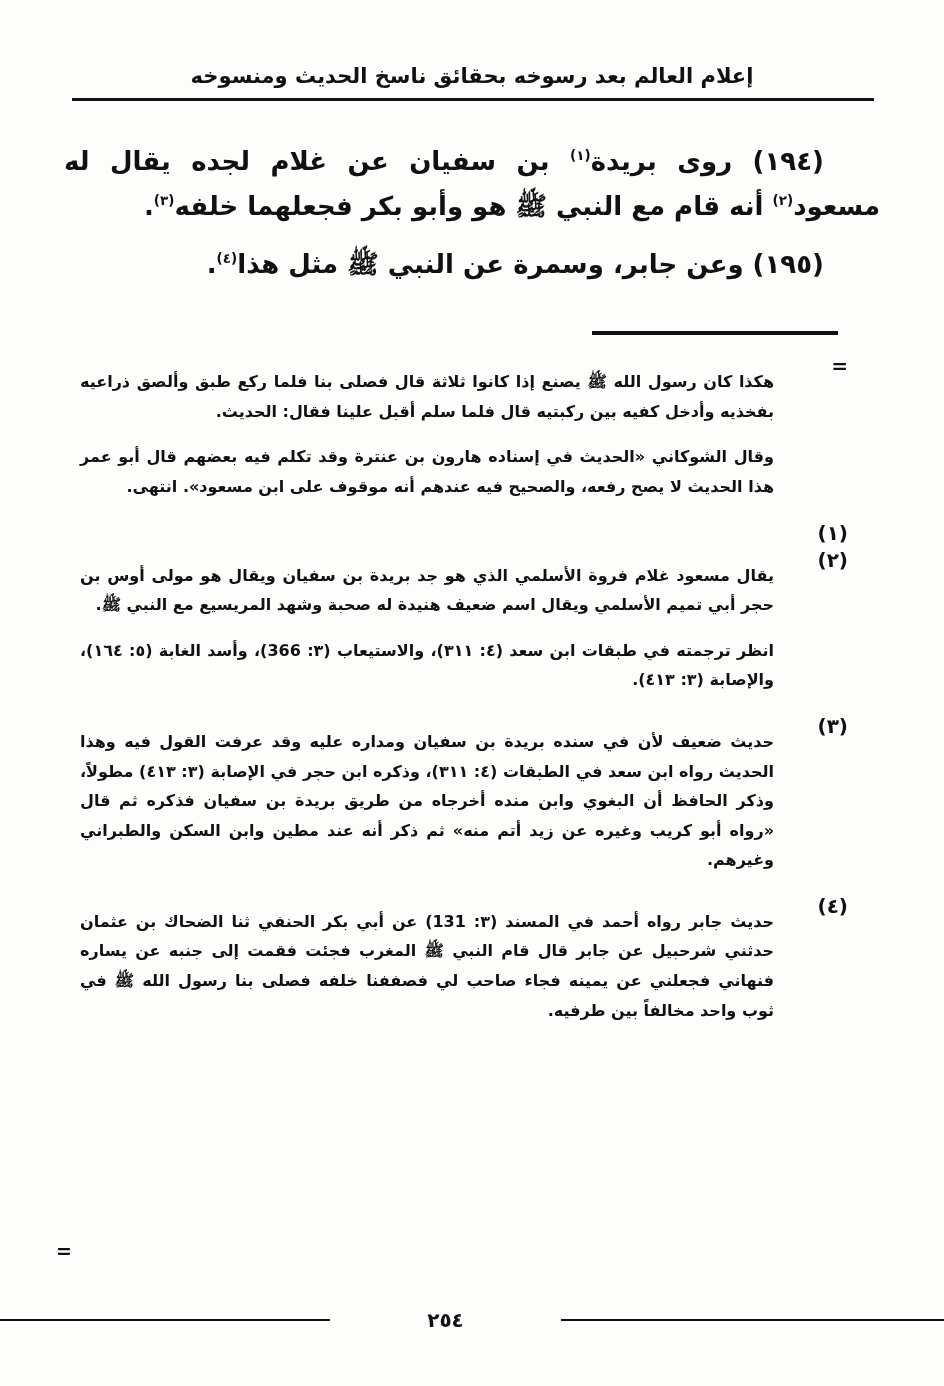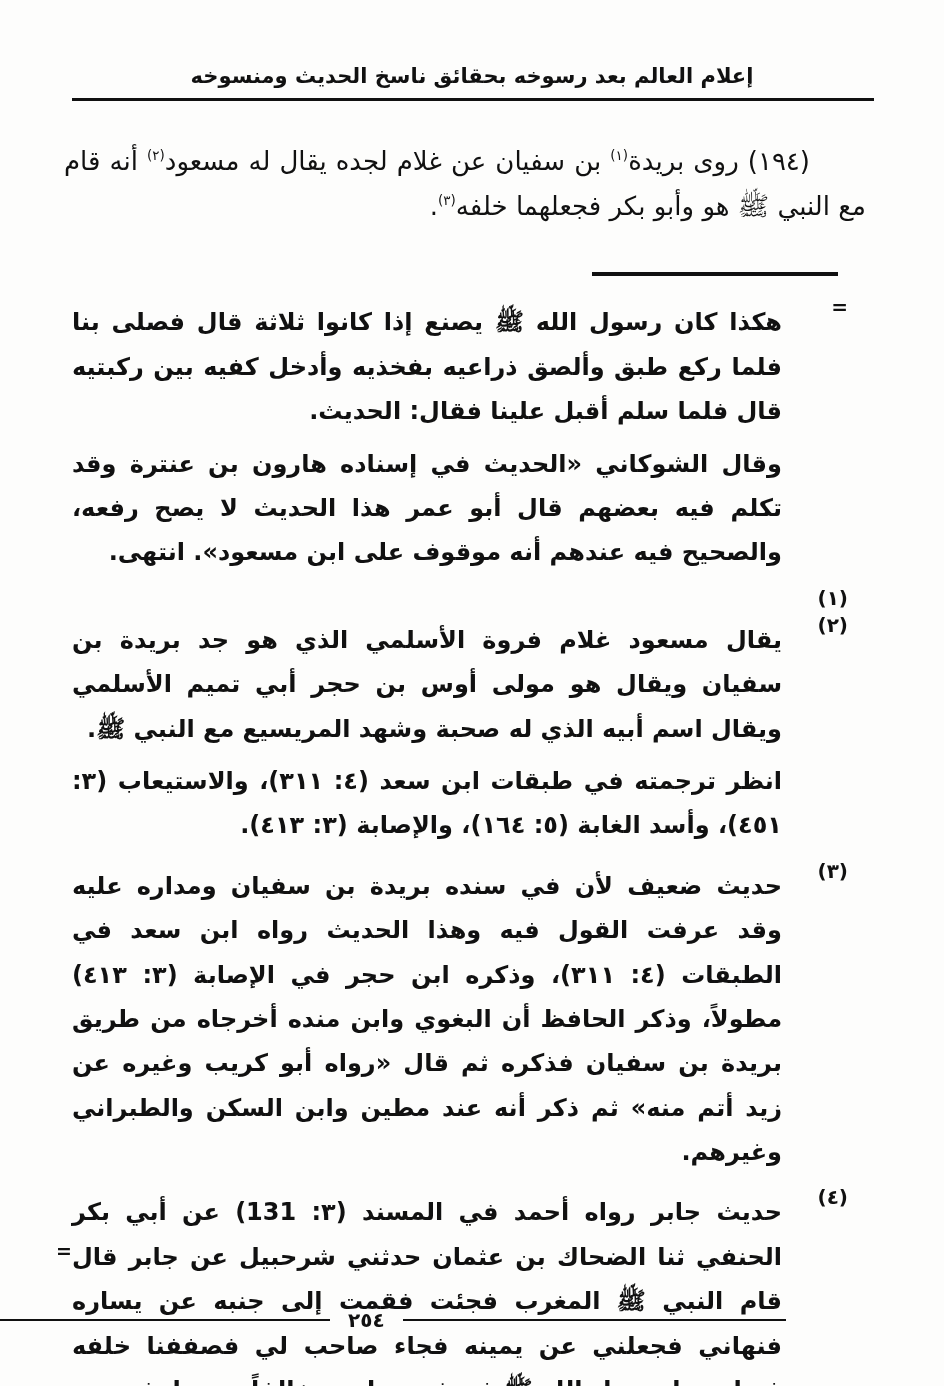--- a/index.html
+++ b/index.html
@@ -14,95 +14,96 @@
   .page { position: absolute; inset: 0; }
 
   
   .header { margin-top: 64px; text-align: center; direction: rtl; }
   .header-title { font-size: 21px; font-weight: bold; letter-spacing: 0; }
   .header-rule { height: 3px; background: #111; margin: 10px 70px 0 72px; }
 
   
   .main { direction: rtl; padding: 38px 64px 0 64px; }
   .main p {
-    margin: 0 14px 14px 0;
+    margin: 0 0 14px 0;
     font-size: 26px;
-    font-weight: normal;
+    font-weight: bold;
     line-height: 1.72;
     text-align: justify;
     text-indent: 56px;
   }
   .main sup { font-size: 0.52em; line-height: 0; }
 
   
   .footnotes { direction: rtl; margin-top: 44px; padding: 0 96px 0 64px; }
   .fn-separator { height: 4px; background: #111; width: 246px; margin: 0 10px 16px 0; }
   .fn-row { display: flex; }
   .fn-marker {
     flex: 0 0 58px;
     font-size: 20px; font-weight: bold;
     padding-top: 3px;
   }
   .fn-text { flex: 1 1 auto; }
   .fn-text p {
-    margin: 8px;
-    font-size: 24px; font-weight: bold;
+    margin: 16px;
+    font-size: 16px; font-weight: bold;
     line-height: 1.85;
     text-align: justify;
   }
 
   
   .continuation-bottom {
     position: absolute; left: 56px; top: 1240px;
     font-size: 19px; font-weight: bold;
   }
 
   
   .footer {
     position: absolute; left: 0; right: 0; bottom: 56px;
-    display: flex; align-items: center; justify-content: flex-start;
+    display: flex; align-items: center; justify-content: space-between;
   }
   .footer-line-left  { width: 330px; height: 2px; background: #111; }
   .footer-line-right { width: 383px; height: 2px; background: #111; }
   .footer-num { margin: 0 18px; font-size: 20px; font-weight: bold; line-height: 1; }
 </style>
 </head>
 <body>
 
 <div class="page">
 
   <div class="header">
     <div class="header-title">إعلام العالم بعد رسوخه بحقائق ناسخ الحديث ومنسوخه</div>
     <div class="header-rule"></div>
   </div>
 
   <div class="main" id="main-text">
       <p>(١٩٤) روى بريدة<sup>(١)</sup> بن سفيان عن غلام لجده يقال له مسعود<sup>(٢)</sup> أنه قام مع النبي ﷺ هو وأبو بكر فجعلهما خلفه<sup>(٣)</sup>.</p>
+      <p>(١٩٥) وعن جابر، وسمرة عن النبي ﷺ مثل هذا<sup>(٤)</sup>.</p>
     </div>
 
   <div class="footnotes">
     <div class="fn-separator"></div>
     <div id="footnotes-list">
         <div class="fn-row">
           <div class="fn-marker">=</div>
           <div class="fn-text">
             <p>هكذا كان رسول الله ﷺ يصنع إذا كانوا ثلاثة قال فصلى بنا فلما ركع طبق وألصق ذراعيه بفخذيه وأدخل كفيه بين ركبتيه قال فلما سلم أقبل علينا فقال: الحديث.</p>
             <p>وقال الشوكاني «الحديث في إسناده هارون بن عنترة وقد تكلم فيه بعضهم قال أبو عمر هذا الحديث لا يصح رفعه، والصحيح فيه عندهم أنه موقوف على ابن مسعود». انتهى.</p>
           </div>
         </div>
         <div class="fn-row">
           <div class="fn-marker">(١)</div>
           <div class="fn-text">
           </div>
         </div>
         <div class="fn-row">
           <div class="fn-marker">(٢)</div>
           <div class="fn-text">
-            <p>يقال مسعود غلام فروة الأسلمي الذي هو جد بريدة بن سفيان ويقال هو مولى أوس بن حجر أبي تميم الأسلمي ويقال اسم أبيه الذي له صحبة وشهد المريسيع مع النبي ﷺ.</p>
-            <p>انظر ترجمته في طبقات ابن سعد (٤: ٣١١)، والاستيعاب (٣: ٤٥١)، وأسد الغابة (٥: ١٦٤)، والإصابة (٣: ٤١٣).</p>
+            <p>يقال مسعود غلام فروة الأسلمي الذي هو جد بريدة بن سفيان ويقال هو مولى أوس بن حجر أبي تميم الأسلمي ويقال اسم ضعيف هنيدة له صحبة وشهد المريسيع مع النبي ﷺ.</p>
+            <p>انظر ترجمته في طبقات ابن سعد (٤: ٣١١)، والاستيعاب (٣: 366)، وأسد الغابة (٥: ١٦٤)، والإصابة (٣: ٤١٣).</p>
           </div>
         </div>
         <div class="fn-row">
           <div class="fn-marker">(٣)</div>
           <div class="fn-text">
             <p>حديث ضعيف لأن في سنده بريدة بن سفيان ومداره عليه وقد عرفت القول فيه وهذا الحديث رواه ابن سعد في الطبقات (٤: ٣١١)، وذكره ابن حجر في الإصابة (٣: ٤١٣) مطولاً، وذكر الحافظ أن البغوي وابن منده أخرجاه من طريق بريدة بن سفيان فذكره ثم قال «رواه أبو كريب وغيره عن زيد أتم منه» ثم ذكر أنه عند مطين وابن السكن والطبراني وغيرهم.</p>
           </div>
         </div>
         <div class="fn-row">
           <div class="fn-marker">(٤)</div>

